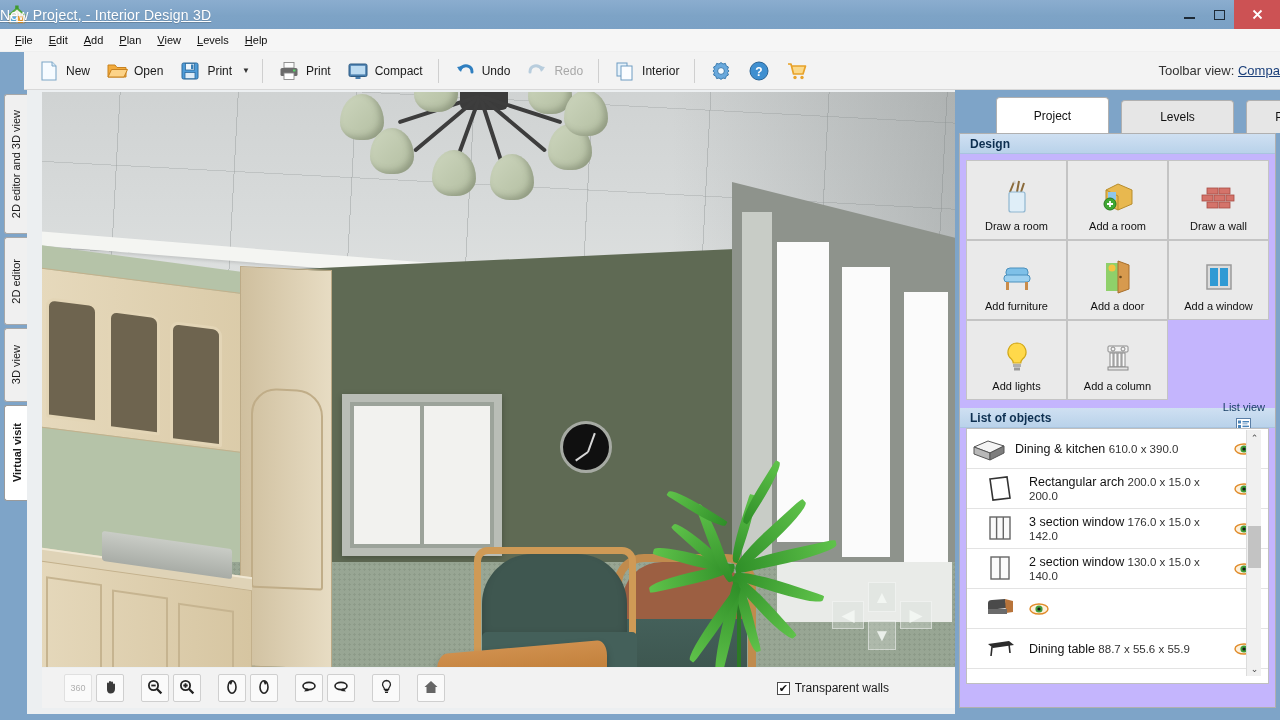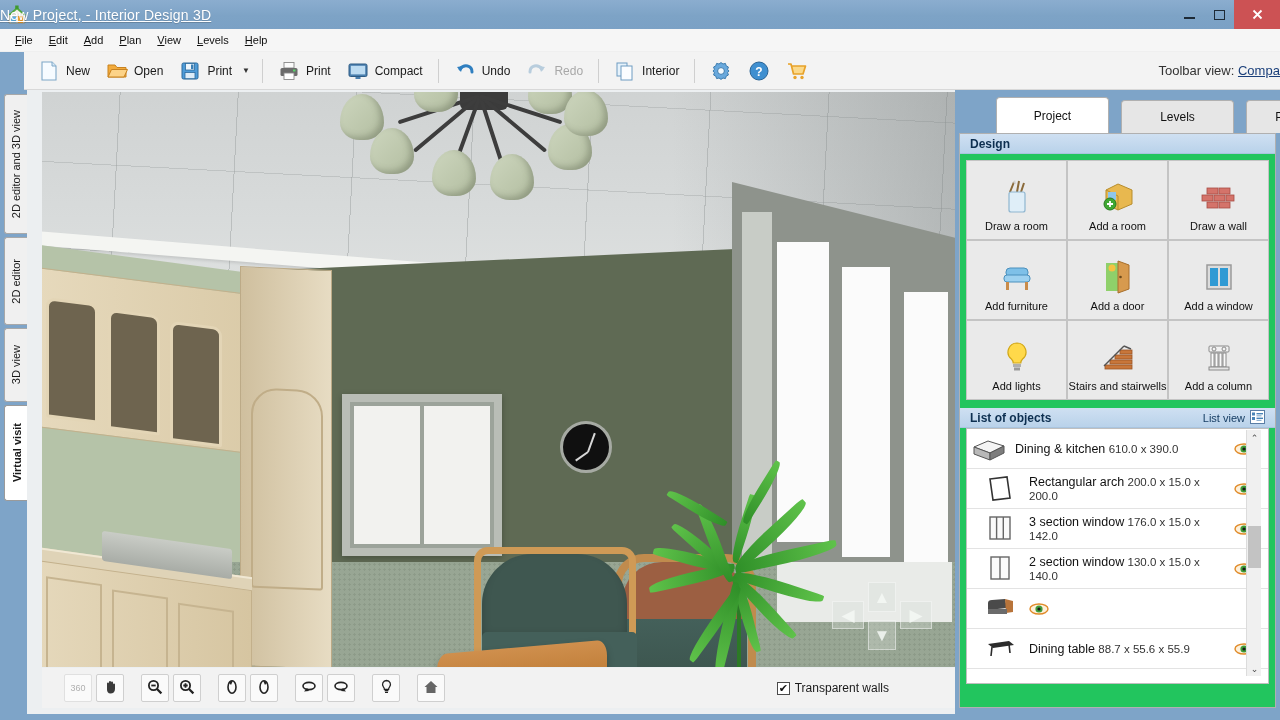--- a/index.html
+++ b/index.html
@@ -299,31 +299,31 @@
   .rtabs { position: absolute; left: 4px; top: 10px; width: 363px; height: 33px; display: flex; gap: 12px; margin-left: 37px; }
   .rtab {
     flex: 1; background: #e6e6e6; border: 1px solid #b0b0b0; border-bottom: none;
     border-radius: 4px 4px 0 0;
     display: flex; align-items: center; justify-content: center;
     font-size: 12px; color: #111;
   }
   .rtab.active { background: #ffffff; height: 36px; margin-top: -3px; }
   .rbody {
     position: absolute; left: 4px; top: 43px; width: 317px; height: 575px;
-    background: #22c55e; border: 1px solid #b0b0b0;
+    background: #c4b5fd; border: 1px solid #b0b0b0;
   }
   .section-hdr {
     height: 20px; background: linear-gradient(to bottom, #cfe0f2, #b9d2ea);
     border-bottom: 1px solid #a9c4df;
     display: flex; align-items: center; padding: 0 10px;
     font-size: 12px; font-weight: bold; color: #0d2f50;
   }
   .section-hdr .right {
     margin-left: auto; font-weight: normal; font-size: 11px; color: #163d63;
-    display: flex; align-items: center; gap: 5px;
+    display: flex; align-items: center; gap: 5px; flex-direction: column;
   }
   .grid3 {
     display: grid; grid-template-columns: repeat(3, 1fr); padding: 6px;
   }
   .dbtn {
     height: 80px; background: #eaeaea; border: 1px solid #c4c4c4;
     display: flex; flex-direction: column; align-items: center; justify-content: flex-end;
     padding-bottom: 6px; gap: 4px; font-size: 11px; color: #111; text-align: center;
     line-height: 1.15;
   }
@@ -826,35 +826,20 @@
                 <path d="M20 5 a9 9 0 015.6 16 c-1.4 1.4-1.8 2.6-1.8 4 H16.2 c0-1.4-.4-2.6-1.8-4 A9 9 0 0120 5 Z" fill="#ffd94a" stroke="#d2a818" stroke-width="1.2"></path>
                 <rect x="16" y="26" width="8" height="3" fill="#b0b0b0"></rect>
                 <rect x="17" y="29.5" width="6" height="3" fill="#9a9a9a"></rect>
               </svg>
           </span>
           <span>Add lights</span>
         </div>
         <div class="dbtn">
           <span class="ico">
             <svg width="40" height="38" viewBox="0 0 40 38">
-                <g fill="#c8763a" stroke="#9c5524" stroke-width=".8">
-                  <rect x="22" y="12" width="12" height="4"></rect>
-                  <rect x="17" y="17" width="17" height="4"></rect>
-                  <rect x="12" y="22" width="22" height="4"></rect>
-                  <rect x="7" y="27" width="27" height="4"></rect>
-                </g>
-                <path d="M6 28 L26 8" stroke="#555" stroke-width="1.4" fill="none"></path>
-                <path d="M26 8 L33 11" stroke="#555" stroke-width="1.4"></path>
-              </svg>
-          </span>
-          <span>Stairs and stairwells</span>
-        </div>
-        <div class="dbtn">
-          <span class="ico">
-            <svg width="40" height="38" viewBox="0 0 40 38">
                 <rect x="10" y="8" width="20" height="6" rx="1" fill="#f2f2f2" stroke="#8a8a8a" stroke-width="1"></rect>
                 <circle cx="15" cy="11" r="2" fill="none" stroke="#8a8a8a"></circle>
                 <circle cx="25" cy="11" r="2" fill="none" stroke="#8a8a8a"></circle>
                 <g stroke="#8a8a8a" stroke-width="1" fill="#fafafa">
                   <rect x="12" y="15" width="3" height="14"></rect>
                   <rect x="16" y="15" width="3" height="14"></rect>
                   <rect x="20" y="15" width="3" height="14"></rect>
                   <rect x="24" y="15" width="3" height="14"></rect>
                 </g>
                 <rect x="10" y="29" width="20" height="3" fill="#e4e4e4" stroke="#8a8a8a" stroke-width="1"></rect>

